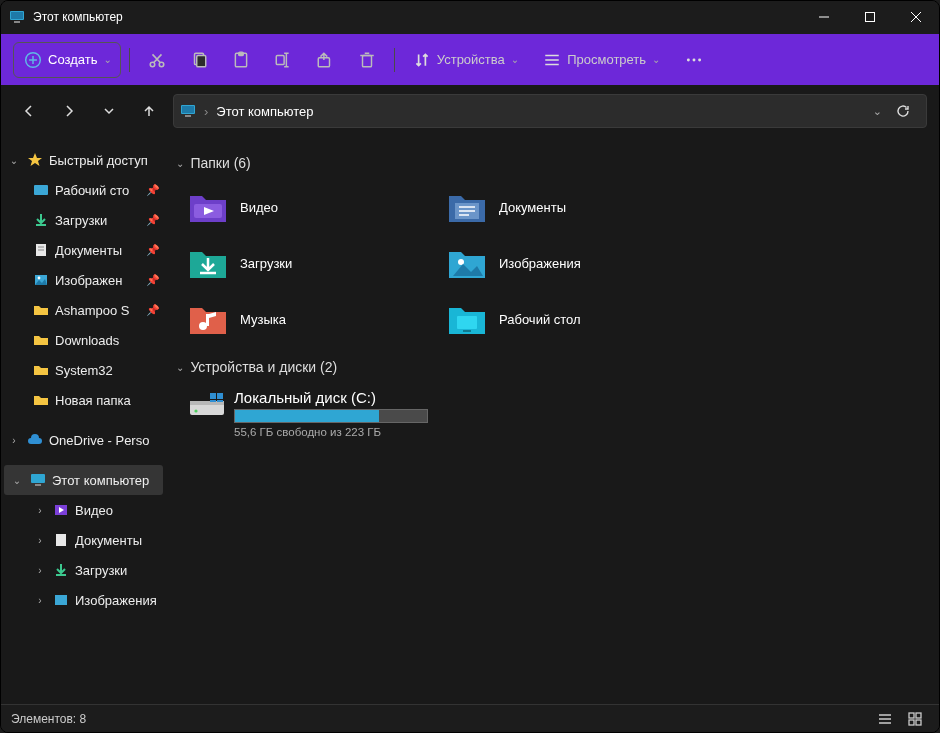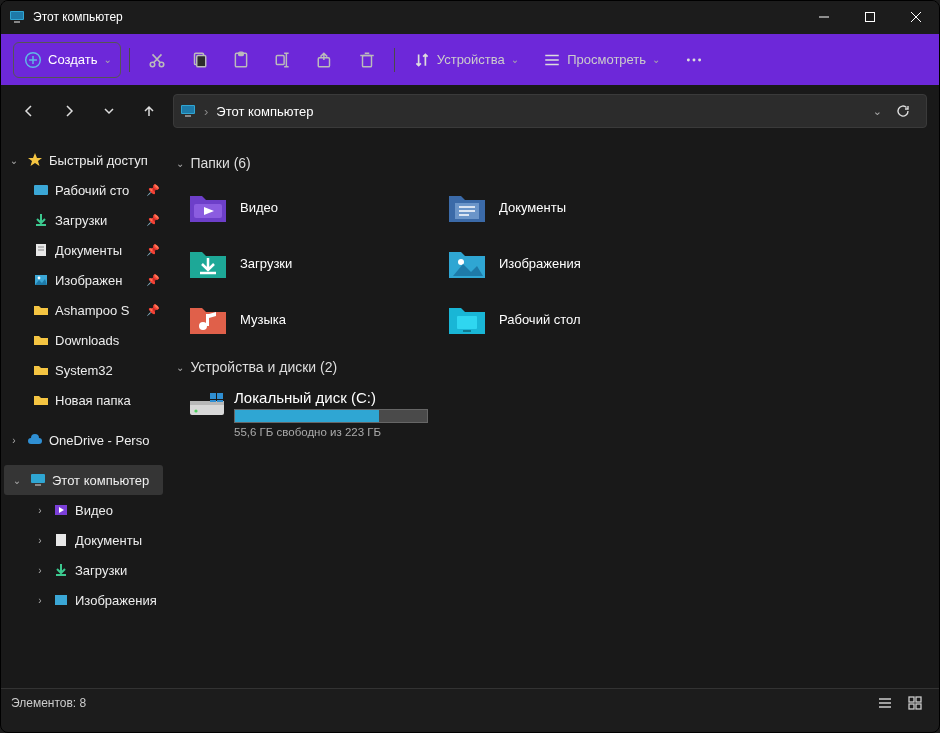--- a/index.html
+++ b/index.html
@@ -46,21 +46,21 @@
 .folder-icon { width:40px; height:34px; flex:none }
 .drives-row { display:flex; gap:16px; margin-left:14px }
 .drive-item { width:240px; display:flex; gap:8px }
 .drive-icon { width:38px; height:28px; flex:none; margin-top:2px }
 .drive-info { flex:1 }
 .drive-name { font-size:15px; color:#fff; margin-bottom:3px }
 .drive-bar { width:100%; height:14px; background:#4a4a4a; border:1px solid #666; margin-bottom:3px; position:relative }
 .drive-fill { position:absolute; left:0; top:0; bottom:0; background:#2fa6d3 }
 .drive-free { font-size:11.5px; color:#aaa }
 
-.status { position:absolute; bottom:16px; left:0; right:0; height:28px; border-top:1px solid #333; background:#1c1c1c; display:flex; align-items:center; padding:0 10px; font-size:12px; color:#ccc }
+.status { position:absolute; bottom:0; left:0; right:0; height:28px; border-top:1px solid #333; background:#1c1c1c; display:flex; align-items:center; padding:0 10px; font-size:12px; color:#ccc }
 .status .viewbtns { margin-left:auto; display:flex; gap:2px }
 .status .vb { width:28px; height:22px; display:flex; align-items:center; justify-content:center; color:#ccc }
 
 svg { display:block }
 </style>
 </head>
 <body>
 
 <div class="titlebar">
   <span class="ico">

